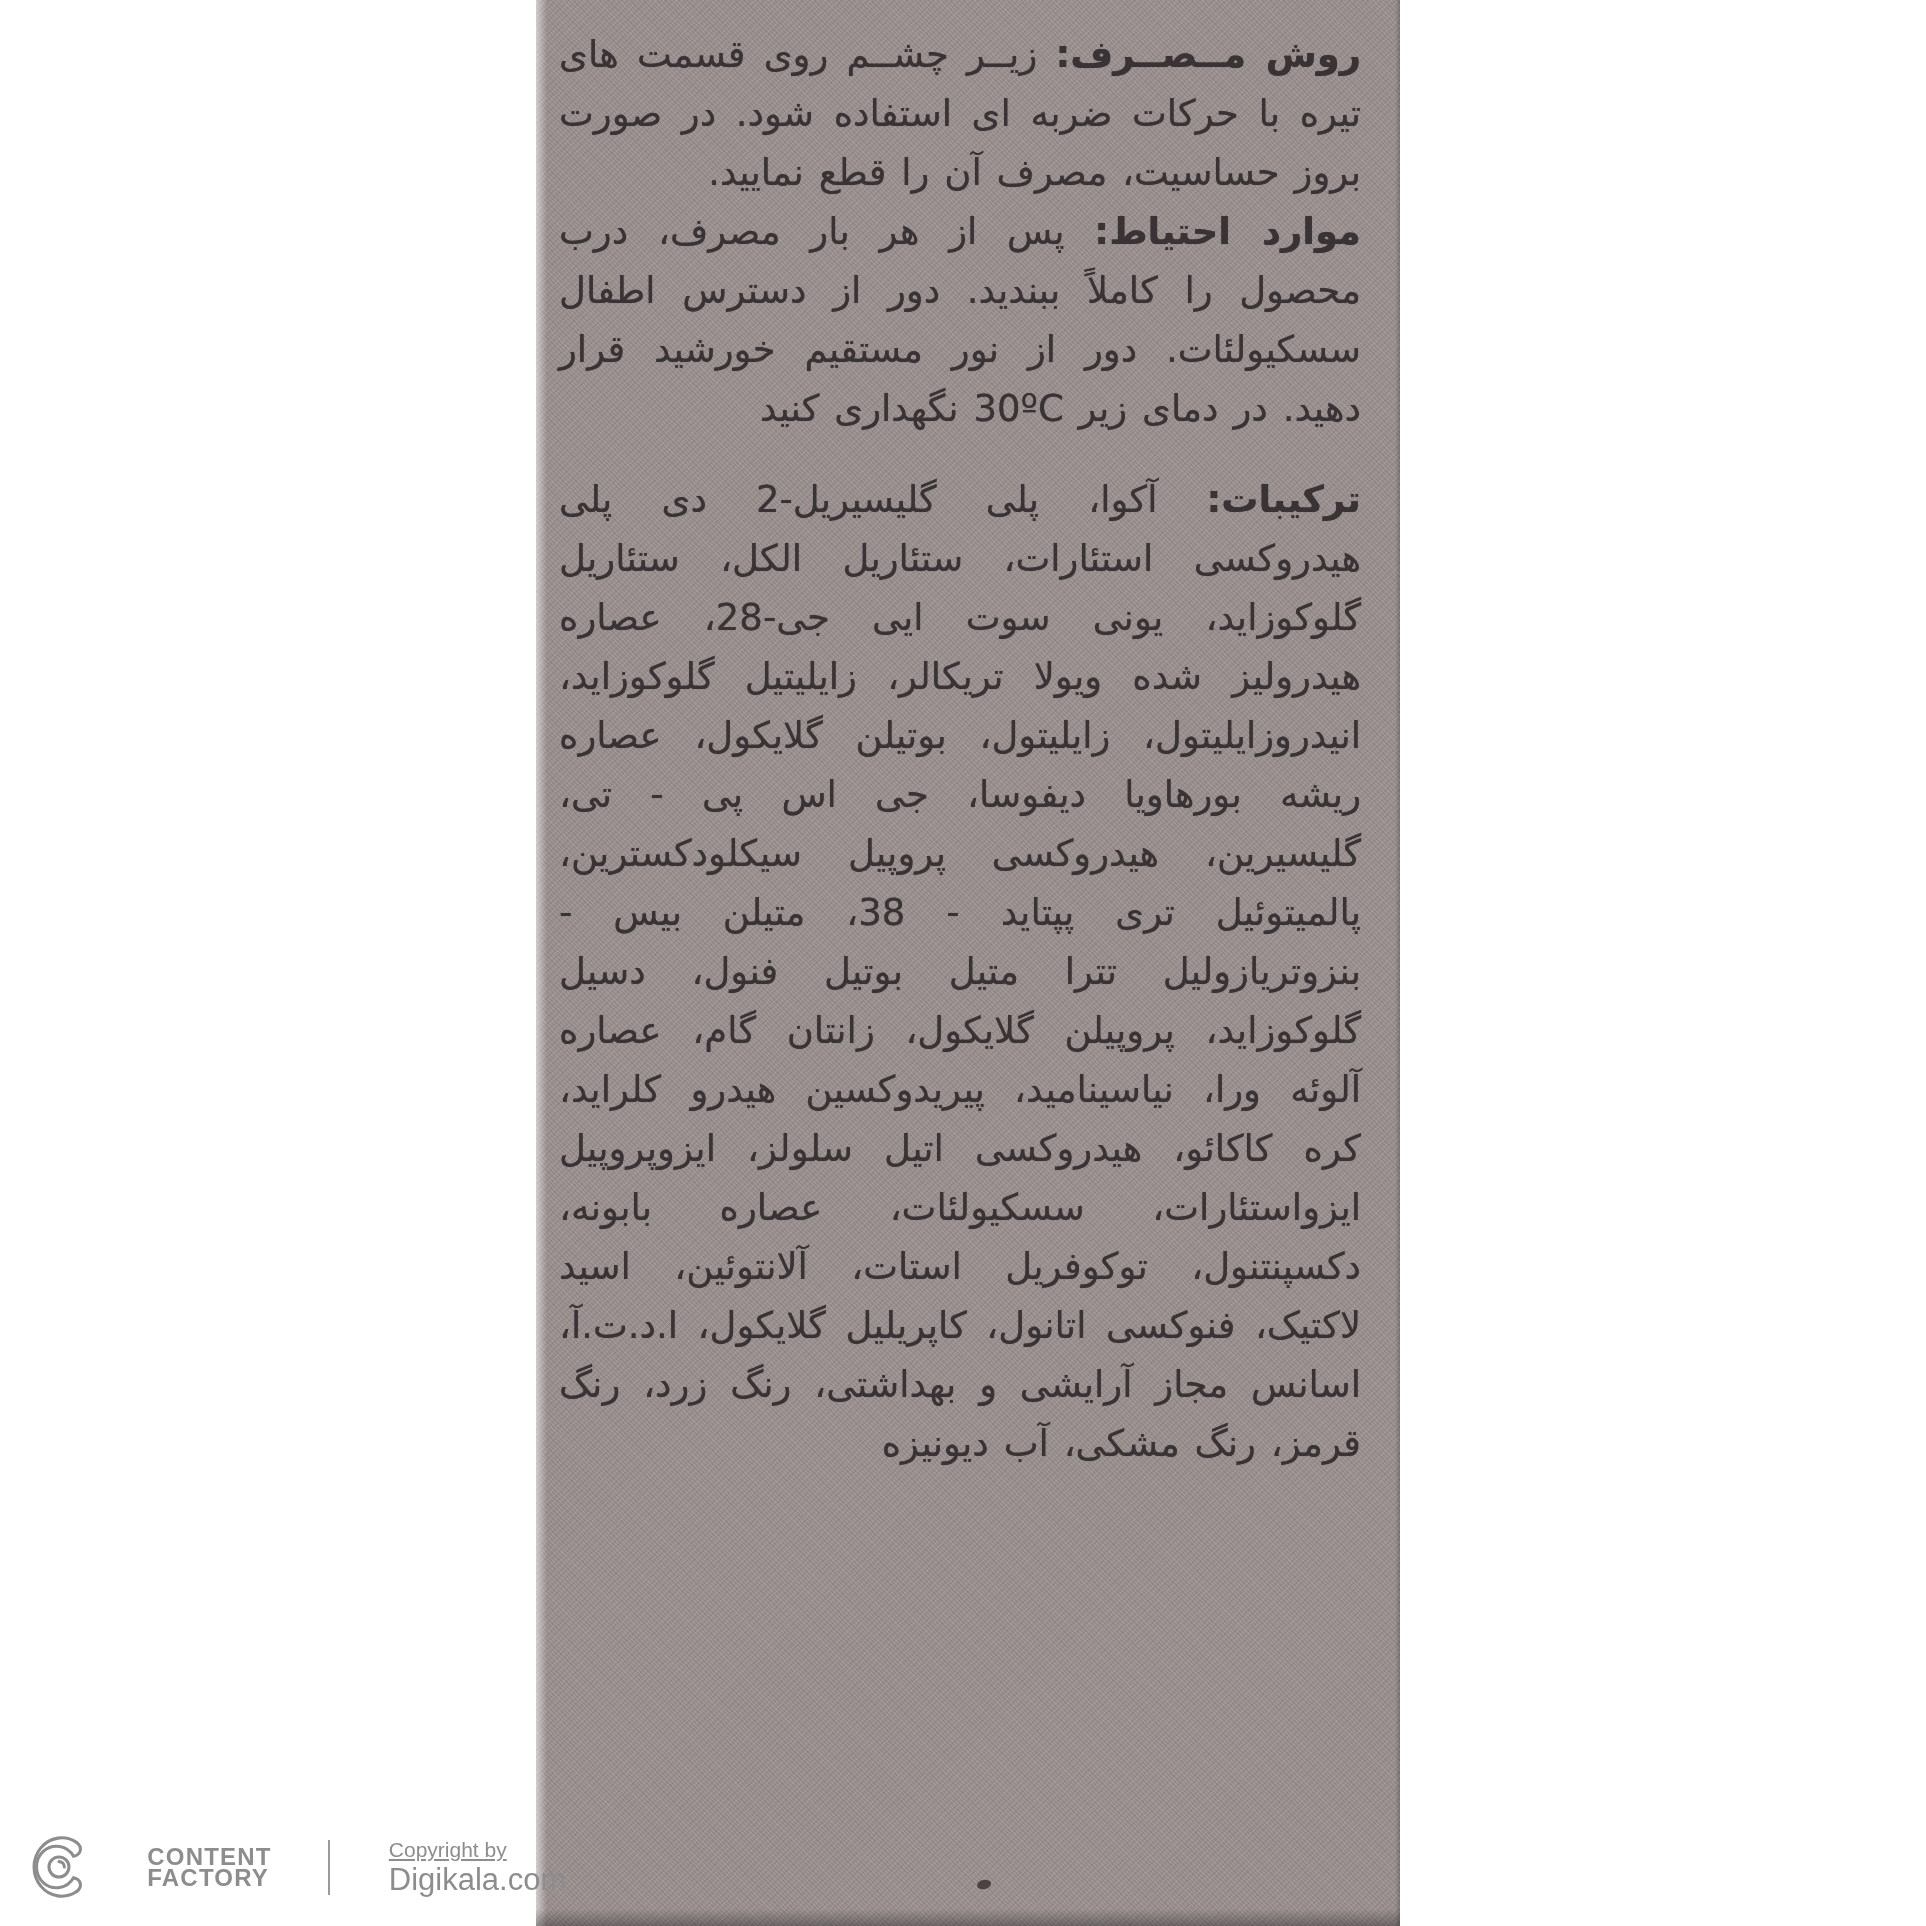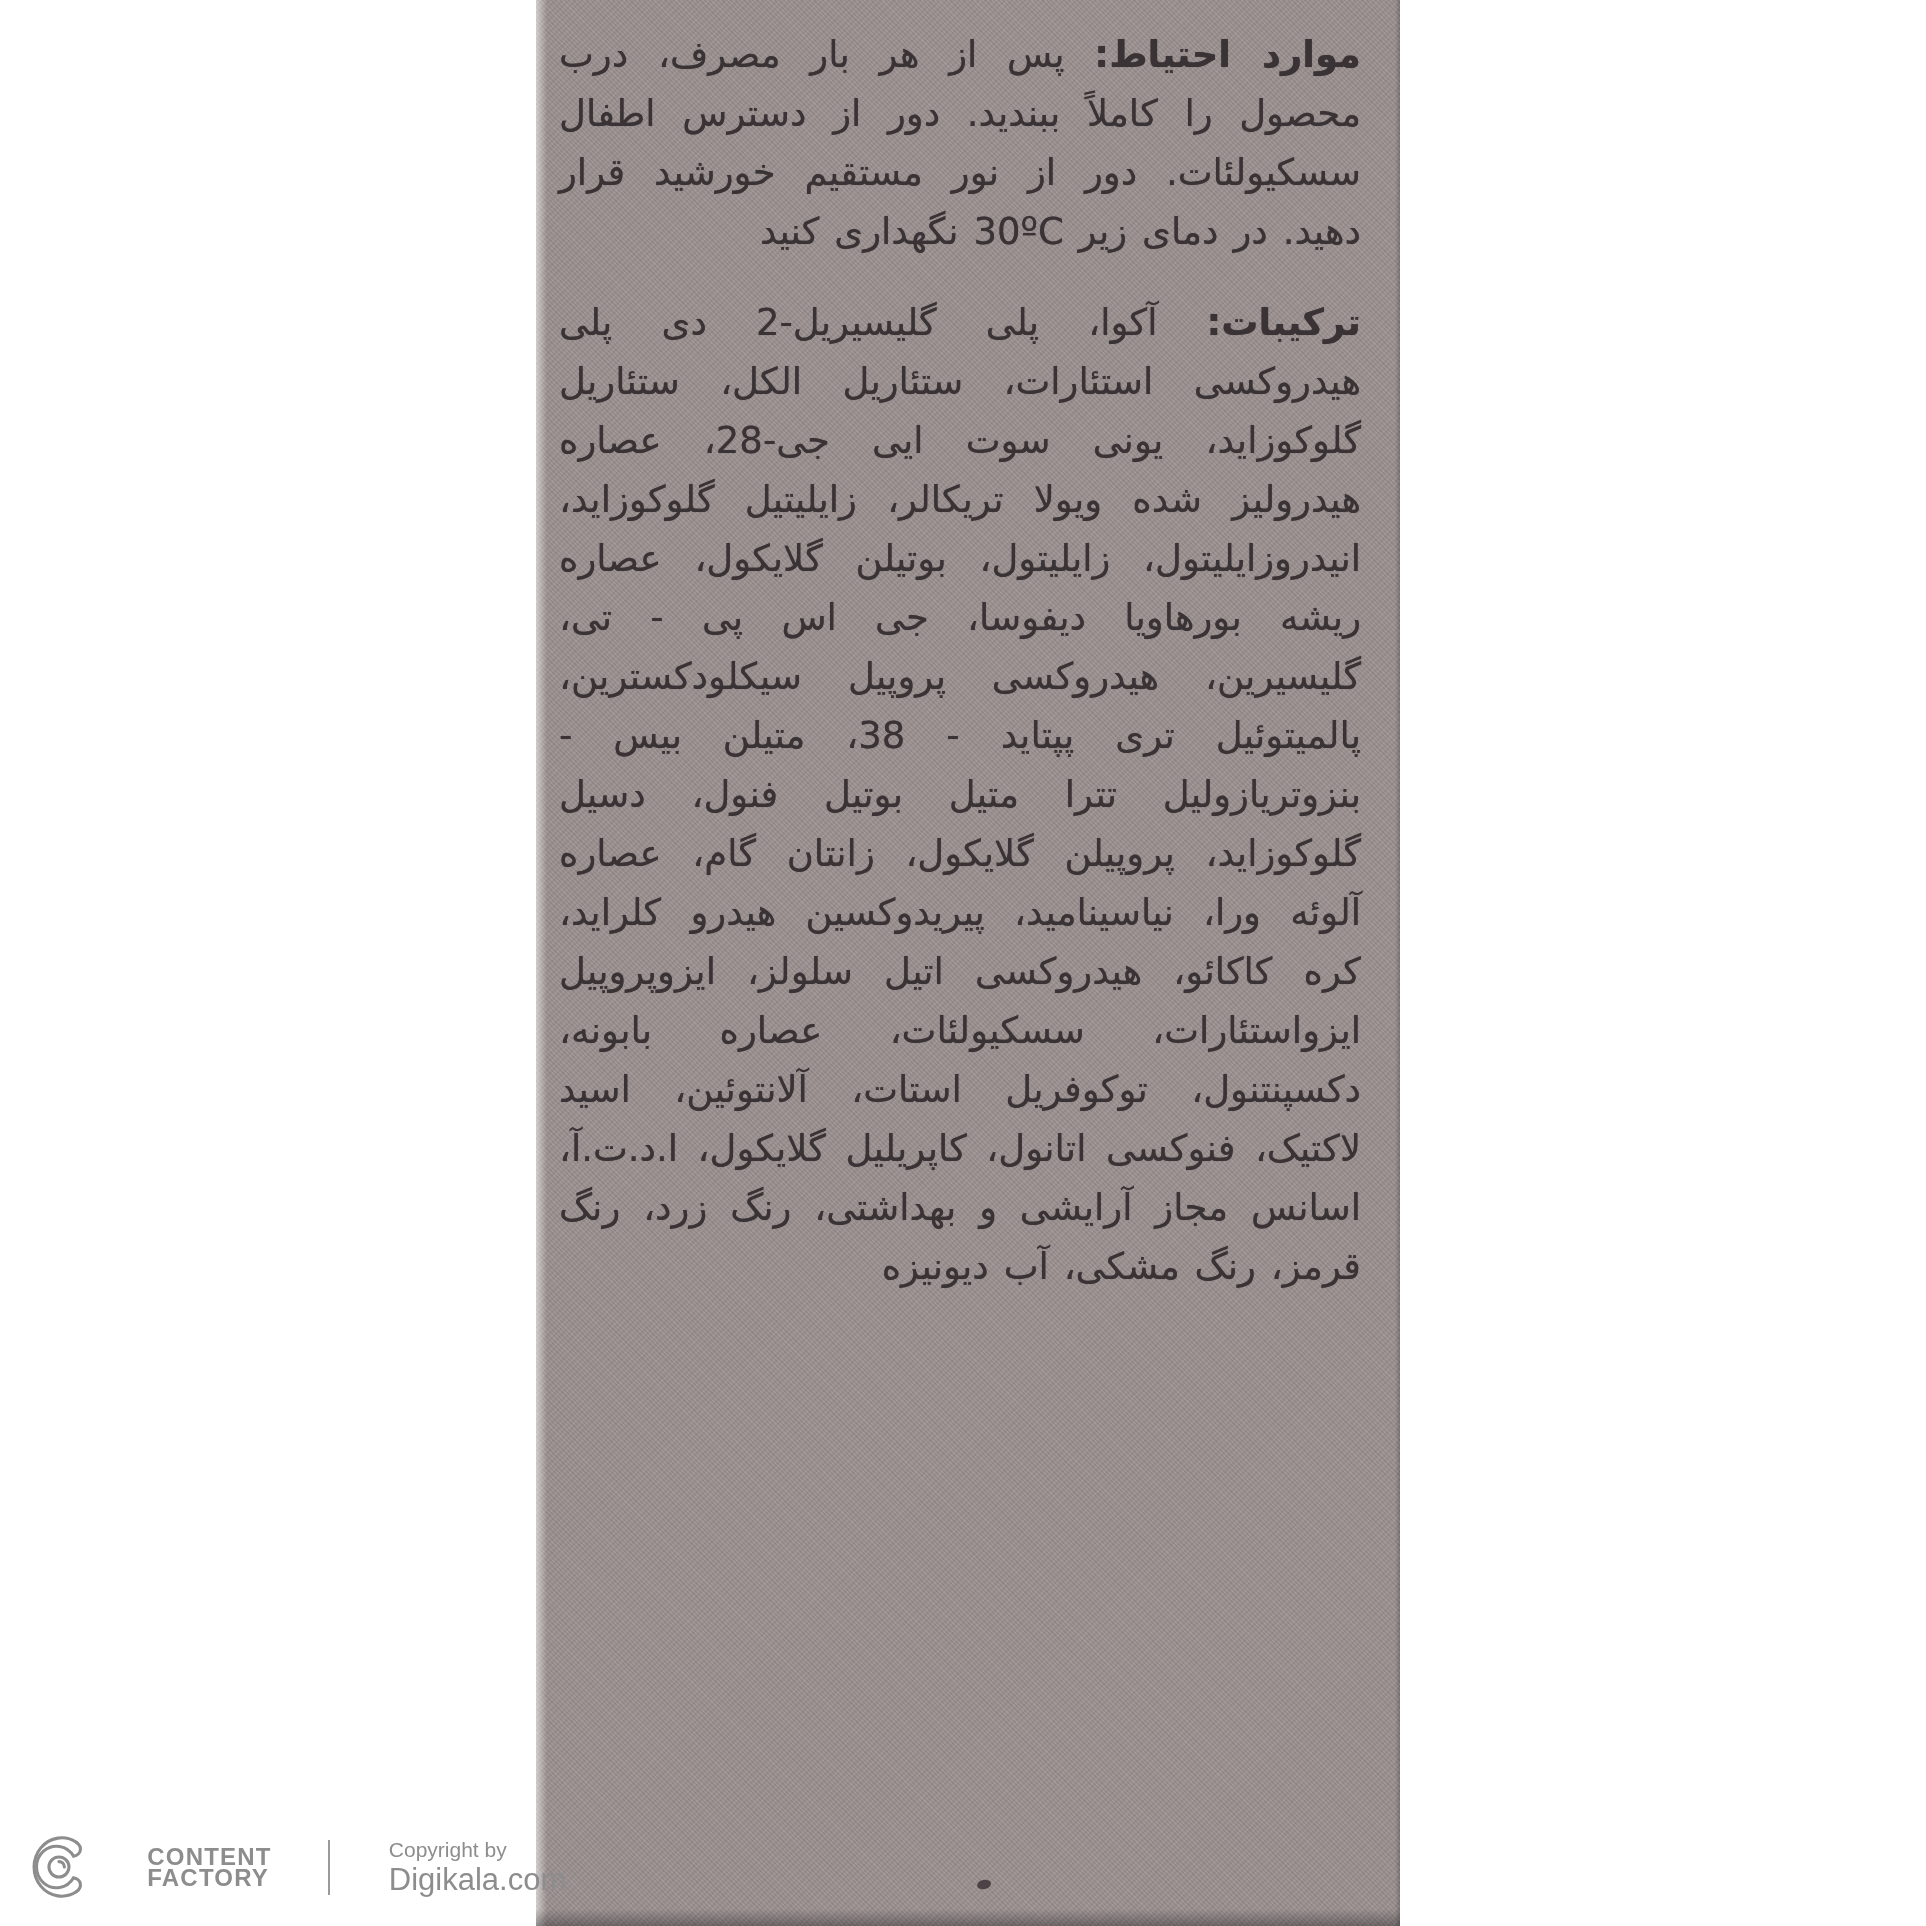--- a/index.html
+++ b/index.html
@@ -109,32 +109,36 @@
   }
   .wm-divider {
     width: 2.3px;
     height: 55px;
     background: #9a9a9a;
     margin: 0 14px 0 10.8px;
   }
   .wm-copy-small {
     font-size: 21px;
     line-height: 23px;
+    text-decoration: underline;
   }
   .wm-copy-big {
     font-size: 31px;
     line-height: 32px;
     margin-top: 3px;
   }
 </style>
 </head>
 <body>
 
 <div class="product-box">
   <div class="label-text" lang="fa" dir="rtl">
+    <p>
+      <span class="lead">روش مــصــرف:</span><span> زیــر چشــم روی قسمت های تیره با حرکات ضربه ای استفاده شود. در صورت بروز حساسیت، مصرف آن را قطع نمایید.</span>
+    </p>
     <p>
       <span class="lead">موارد احتیاط:</span><span> پس از هر بار مصرف، درب محصول را کاملاً ببندید. دور از دسترس اطفال سسکیولئات. دور از نور مستقیم خورشید قرار دهید. در دمای زیر 30ºC نگهداری کنید</span>
     </p>
     <p class="ingredients">
       <span class="lead">ترکیبات:</span><span> آکوا، پلی گلیسیریل-2 دی پلی هیدروکسی استئارات، ستئاریل الکل، ستئاریل گلوکوزاید، یونی سوت ایی جی-28، عصاره هیدرولیز شده ویولا تریکالر، زایلیتیل گلوکوزاید، انیدروزایلیتول، زایلیتول، بوتیلن گلایکول، عصاره ریشه بورهاویا دیفوسا، جی اس پی - تی، گلیسیرین، هیدروکسی پروپیل سیکلودکسترین، پالمیتوئیل تری پپتاید - 38، متیلن بیس - بنزوتریازولیل تترا متیل بوتیل فنول، دسیل گلوکوزاید، پروپیلن گلایکول، زانتان گام، عصاره آلوئه ورا، نیاسینامید، پیریدوکسین هیدرو کلراید، کره کاکائو، هیدروکسی اتیل سلولز، ایزوپروپیل ایزواستئارات، سسکیولئات، عصاره بابونه، دکسپنتنول، توکوفریل استات، آلانتوئین، اسید لاکتیک، فنوکسی اتانول، کاپریلیل گلایکول، ا.د.ت.آ، اسانس مجاز آرایشی و بهداشتی، رنگ زرد، رنگ قرمز، رنگ مشکی، آب دیونیزه</span>
     </p>
   </div>
   <div class="box-bottom-band"></div>
   <div class="ink-speck"></div>
 </div>

